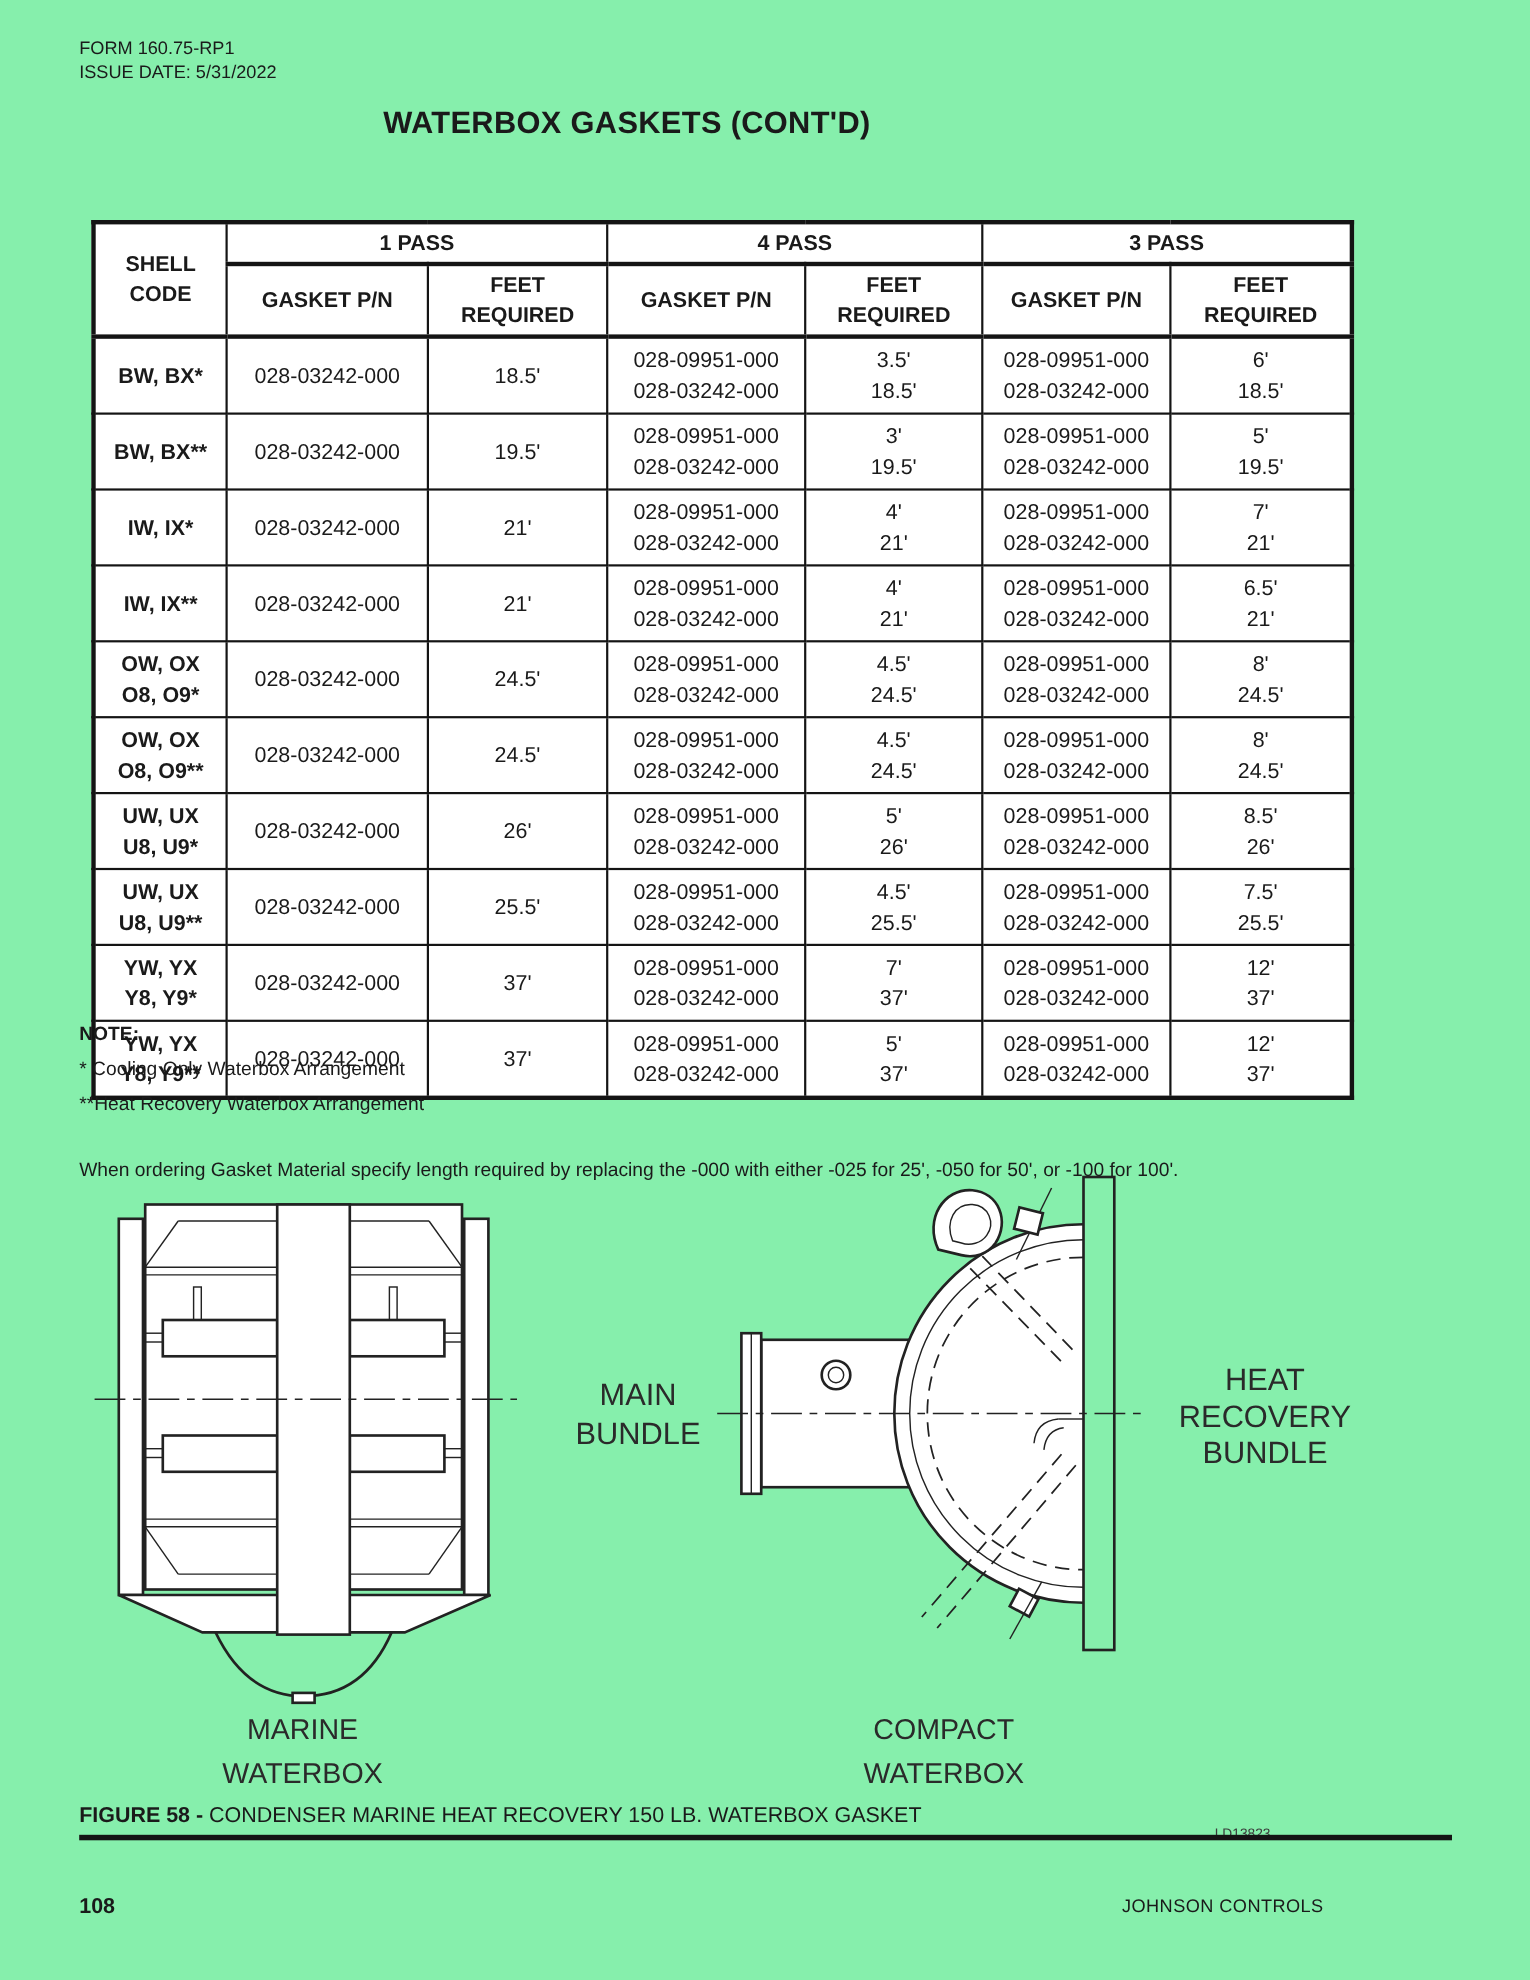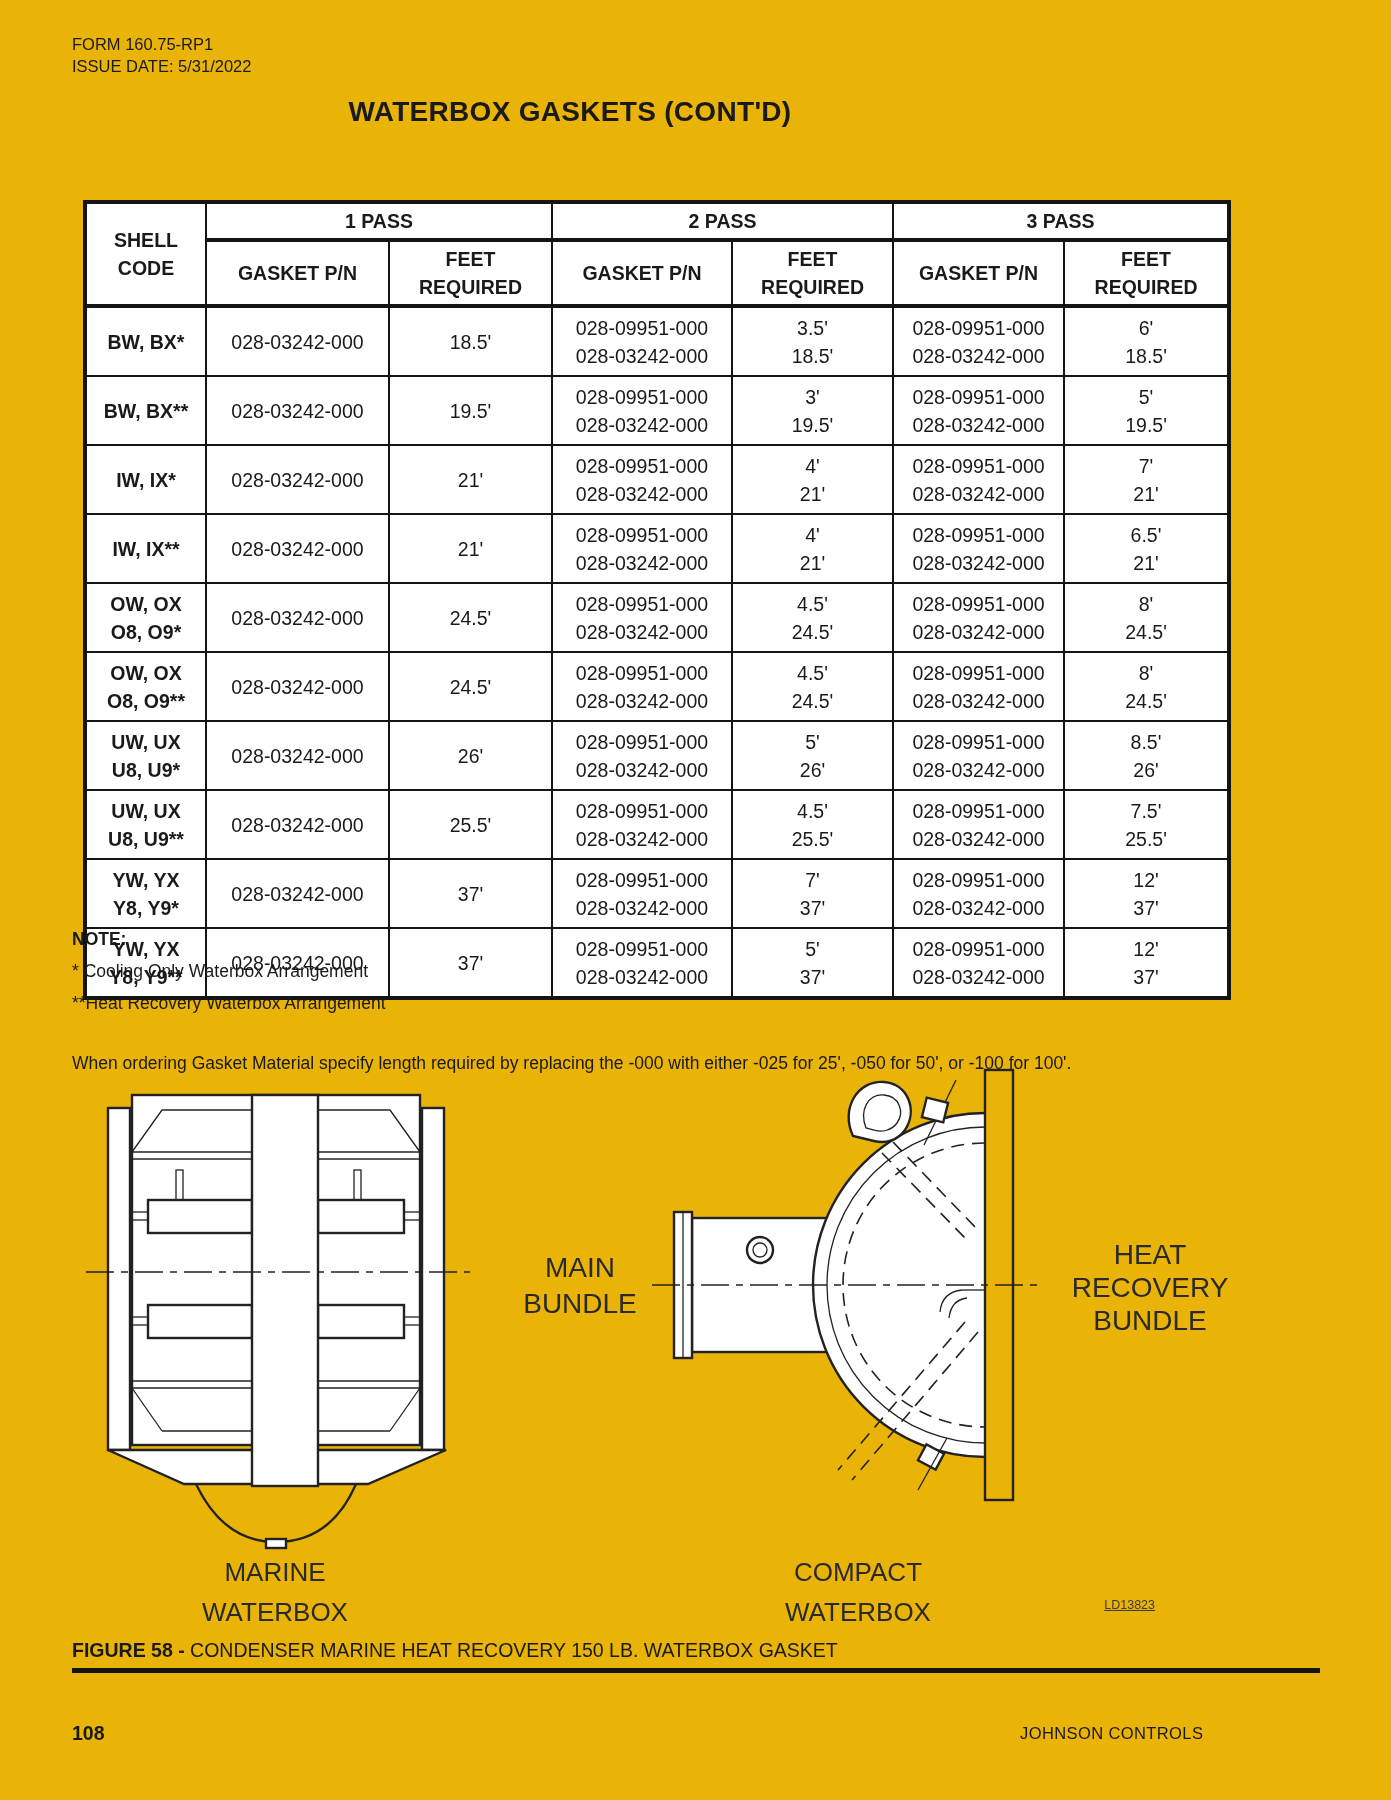--- a/index.html
+++ b/index.html
@@ -1,17 +1,17 @@
 <!DOCTYPE html>
 <html><head>
 <meta charset="utf-8">
 <style>
   html,body{margin:0;padding:0;background:#e8e8e8;}
   #page{
-    position:relative;width:1391px;height:1800px;background:#eab308;
+    position:relative;width:1391px;height:1800px;background:#86efac;
     font-family:"Liberation Sans","DejaVu Sans",sans-serif;color:#1a1a1a;
     overflow:hidden;margin:0 auto;
   }
   .abs{position:absolute;}
   .form-header{left:72px;top:33px;font-size:16.5px;line-height:22px;}
   .doc-title{left:0;top:96px;width:1140px;text-align:center;font-size:28px;font-weight:bold;letter-spacing:.3px;}
   .table-caption{left:72px;top:166px;font-size:19.5px;}
   .table-caption b{font-weight:bold;}
   .gasket-table{left:83px;top:200px;}
   table{border-collapse:collapse;table-layout:fixed;width:1144px;border:4px solid #141414;background:#fff;}
@@ -60,21 +60,21 @@
           <col style="width:163px">
         <col style="width:180px">
           <col style="width:161px">
           <col style="width:171px">
           <col style="width:165px">
       </colgroup>
       <thead>
         <tr>
           <th class="shell-hdr" rowspan="2">SHELL<br>CODE</th>
           <th class="pass-hdr" colspan="2">1 PASS</th>
-          <th class="pass-hdr" colspan="2">2 PASS</th>
+          <th class="pass-hdr" colspan="2">4 PASS</th>
           <th class="pass-hdr" colspan="2">3 PASS</th>
         </tr>
         <tr>
           <th class="sub-hdr">GASKET P/N</th>
           <th class="sub-hdr">FEET<br>REQUIRED</th>
           <th class="sub-hdr">GASKET P/N</th>
           <th class="sub-hdr">FEET<br>REQUIRED</th>
           <th class="sub-hdr">GASKET P/N</th>
           <th class="sub-hdr">FEET<br>REQUIRED</th>
         </tr>
@@ -263,21 +263,21 @@
       <line class="cline" x1="652" y1="225" x2="1042" y2="225"></line>
     </g>
   </svg>
 
   <div class="abs bundle-label" style="left:470px;top:1250px;width:220px;line-height:36px;">MAIN<br>BUNDLE</div>
   <div class="abs bundle-label" style="left:1025px;top:1238px;width:250px;line-height:33px;">HEAT<br>RECOVERY<br>BUNDLE</div>
 
   <div class="abs wbox-label" style="left:145px;top:1552px;width:260px;">MARINE<br>WATERBOX</div>
   <div class="abs wbox-label" style="left:728px;top:1552px;width:260px;">COMPACT<br>WATERBOX</div>
 
-  <div class="abs drawing-id" style="left:1085px;top:1598px;width:70px;text-align:right;text-decoration:underline;">LD13823</div>
+  <div class="abs drawing-id" style="left:1085px;top:1660px;width:70px;text-align:right;">LD13823</div>
 
   <div class="abs figure-caption">
     <b>FIGURE 58 -</b>
     <span>CONDENSER MARINE HEAT RECOVERY 150 LB. WATERBOX GASKET</span>
   </div>
 
   <div class="abs bottom-rule"></div>
 
   <div class="abs page-number">108</div>
   <div class="abs publisher">JOHNSON CONTROLS</div>

